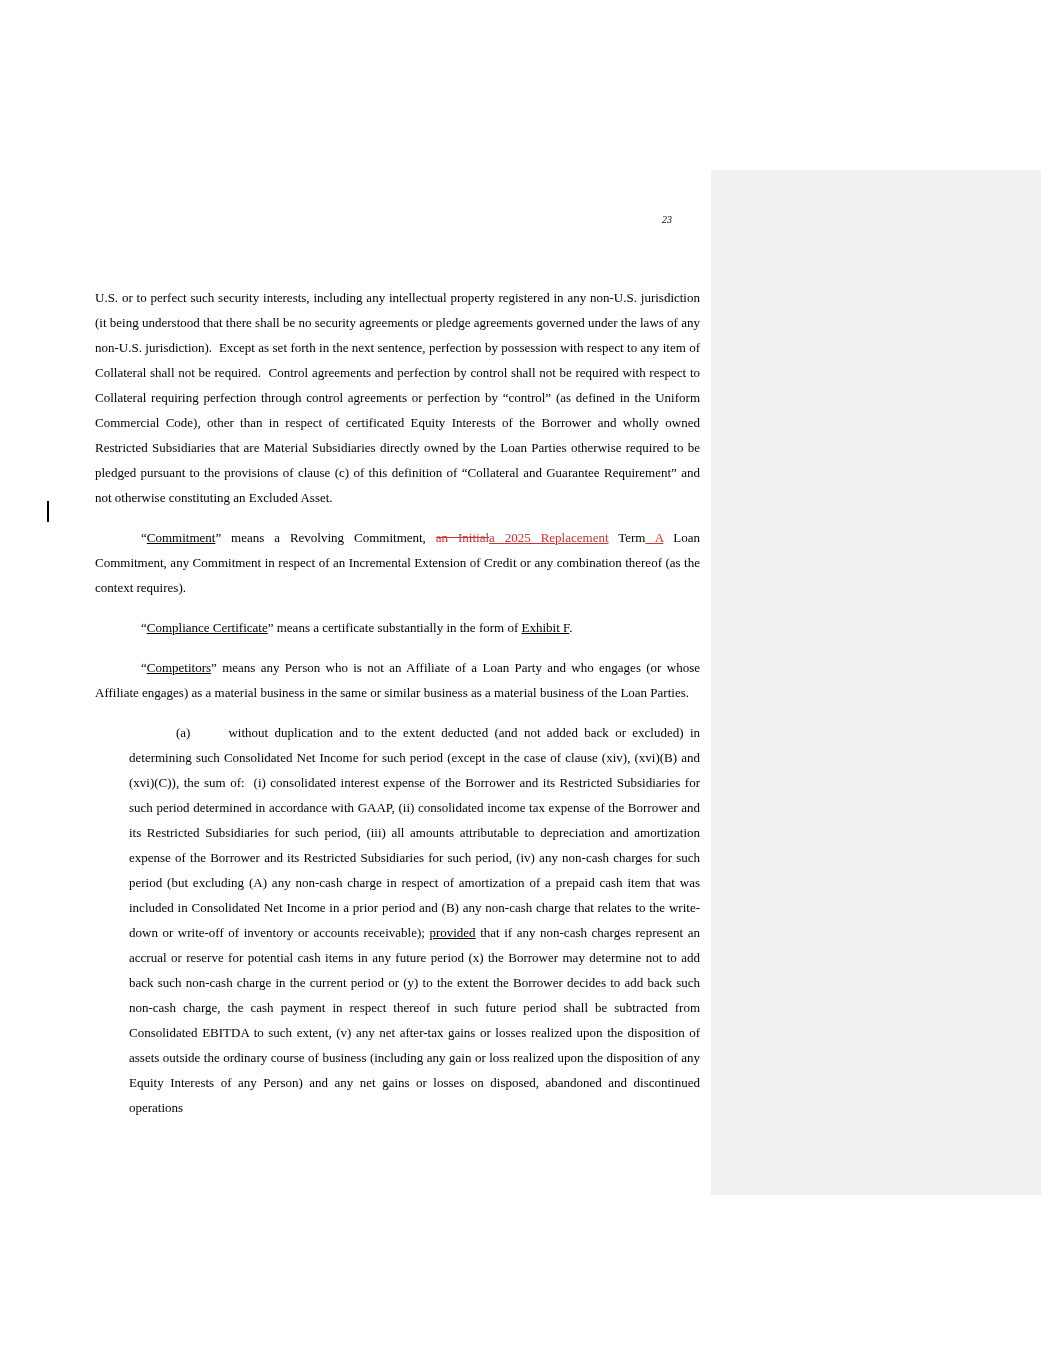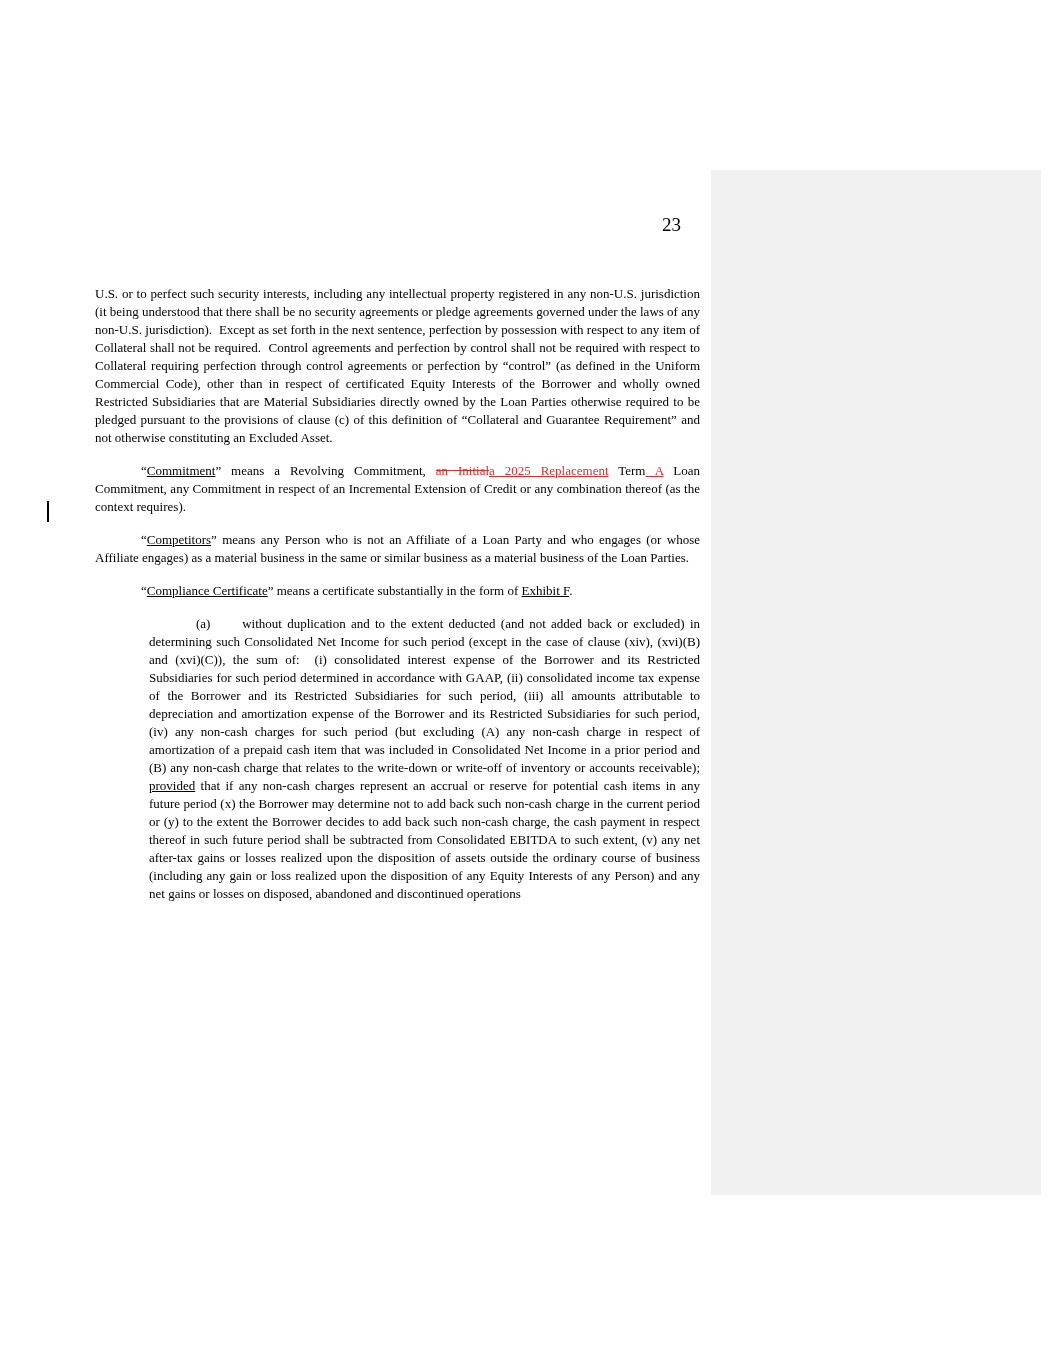--- a/index.html
+++ b/index.html
@@ -21,46 +21,47 @@
     left:711px;
     top:170px;
     width:330px;
     height:1025px;
     background:var(--panel);
   }
   .page-number{
     position:absolute;
     left:662px;
     top:214px;
-    font-size:19px;
+    font-size:10px;
+    font-style:italic;
   }
   .change-bar{
     position:absolute;
     left:47px;
     top:501px;
     width:2px;
     height:21px;
     background:#000000;
   }
   .text-column{
     position:absolute;
     left:95px;
     top:285px;
     width:605px;
     font-size:13px;
-    line-height:18px;
+    line-height:25px;
   }
   .para{
     margin:0 0 15px 0;
     text-align:justify;
     text-indent:46px;
   }
   .para.no-indent{text-indent:0;}
   .para.clause-block{
-    margin-left:54px;
+    margin-left:34px;
     text-indent:47px;
   }
   .seg-defined{text-decoration:underline;}
   .seg-underline{text-decoration:underline;}
   .seg-del{color:var(--redline);text-decoration:line-through;}
   .seg-ins{color:var(--redline);text-decoration:underline;}
 </style>
 </head>
 <body>
 
@@ -72,21 +73,21 @@
 
   <div class="change-bar"></div>
 
   <div class="text-column">
 
     <p class="para no-indent"><span>U.S. or to perfect such security interests, including any intellectual property registered in any non-U.S. jurisdiction (it being understood that there shall be no security agreements or pledge agreements governed under the laws of any non-U.S. jurisdiction).&nbsp; Except as set forth in the next sentence, perfection by possession with respect to any item of Collateral shall not be required.&nbsp; Control agreements and perfection by control shall not be required with respect to Collateral requiring perfection through control agreements or perfection by “control” (as defined in the Uniform Commercial Code), other than in respect of certificated Equity Interests of the Borrower and wholly owned Restricted Subsidiaries that are Material Subsidiaries directly owned by the Loan Parties otherwise required to be pledged pursuant to the provisions of clause (c) of this definition of “Collateral and Guarantee Requirement” and not otherwise constituting an Excluded Asset.</span></p>
 
     <p class="para"><span>“</span><span class="seg-defined">Commitment</span><span>” means a Revolving Commitment, </span><span class="seg-del">an Initial</span><span class="seg-ins">a 2025 Replacement</span><span> Term</span><span class="seg-ins"> A</span><span> Loan Commitment, any Commitment in respect of an Incremental Extension of Credit or any combination thereof (as the context requires).</span></p>
 
 
+    <p class="para"><span>“</span><span class="seg-defined">Compliance Certificate</span><span>” means a certificate substantially in the form of </span><span class="seg-underline">Exhibit F</span><span>.</span></p>
+
     <p class="para"><span>“</span><span class="seg-defined">Competitors</span><span>” means any Person who is not an Affiliate of a Loan Party and who engages (or whose Affiliate engages) as a material business in the same or similar business as a material business of the Loan Parties.</span></p>
-
-    <p class="para"><span>“</span><span class="seg-defined">Compliance Certificate</span><span>” means a certificate substantially in the form of </span><span class="seg-underline">Exhibit F</span><span>.</span></p>
 
 
     <p class="para clause-block"><span>(a)&nbsp;&nbsp;&nbsp;&nbsp;&nbsp;&nbsp;without duplication and to the extent deducted (and not added back or excluded) in determining such Consolidated Net Income for such period (except in the case of clause (xiv), (xvi)(B) and (xvi)(C)), the sum of:&nbsp; (i) consolidated interest expense of the Borrower and its Restricted Subsidiaries for such period determined in accordance with GAAP, (ii) consolidated income tax expense of the Borrower and its Restricted Subsidiaries for such period, (iii) all amounts attributable to depreciation and amortization expense of the Borrower and its Restricted Subsidiaries for such period, (iv) any non-cash charges for such period (but excluding (A) any non-cash charge in respect of amortization of a prepaid cash item that was included in Consolidated Net Income in a prior period and (B) any non-cash charge that relates to the write-down or write-off of inventory or accounts receivable); </span><span class="seg-underline">provided</span><span> that if any non-cash charges represent an accrual or reserve for potential cash items in any future period (x) the Borrower may determine not to add back such non-cash charge in the current period or (y) to the extent the Borrower decides to add back such non-cash charge, the cash payment in respect thereof in such future period shall be subtracted from Consolidated EBITDA to such extent, (v) any net after-tax gains or losses realized upon the disposition of assets outside the ordinary course of business (including any gain or loss realized upon the disposition of any Equity Interests of any Person) and any net gains or losses on disposed, abandoned and discontinued operations</span></p>
 
   </div>
 </div>
 
 </body></html>

